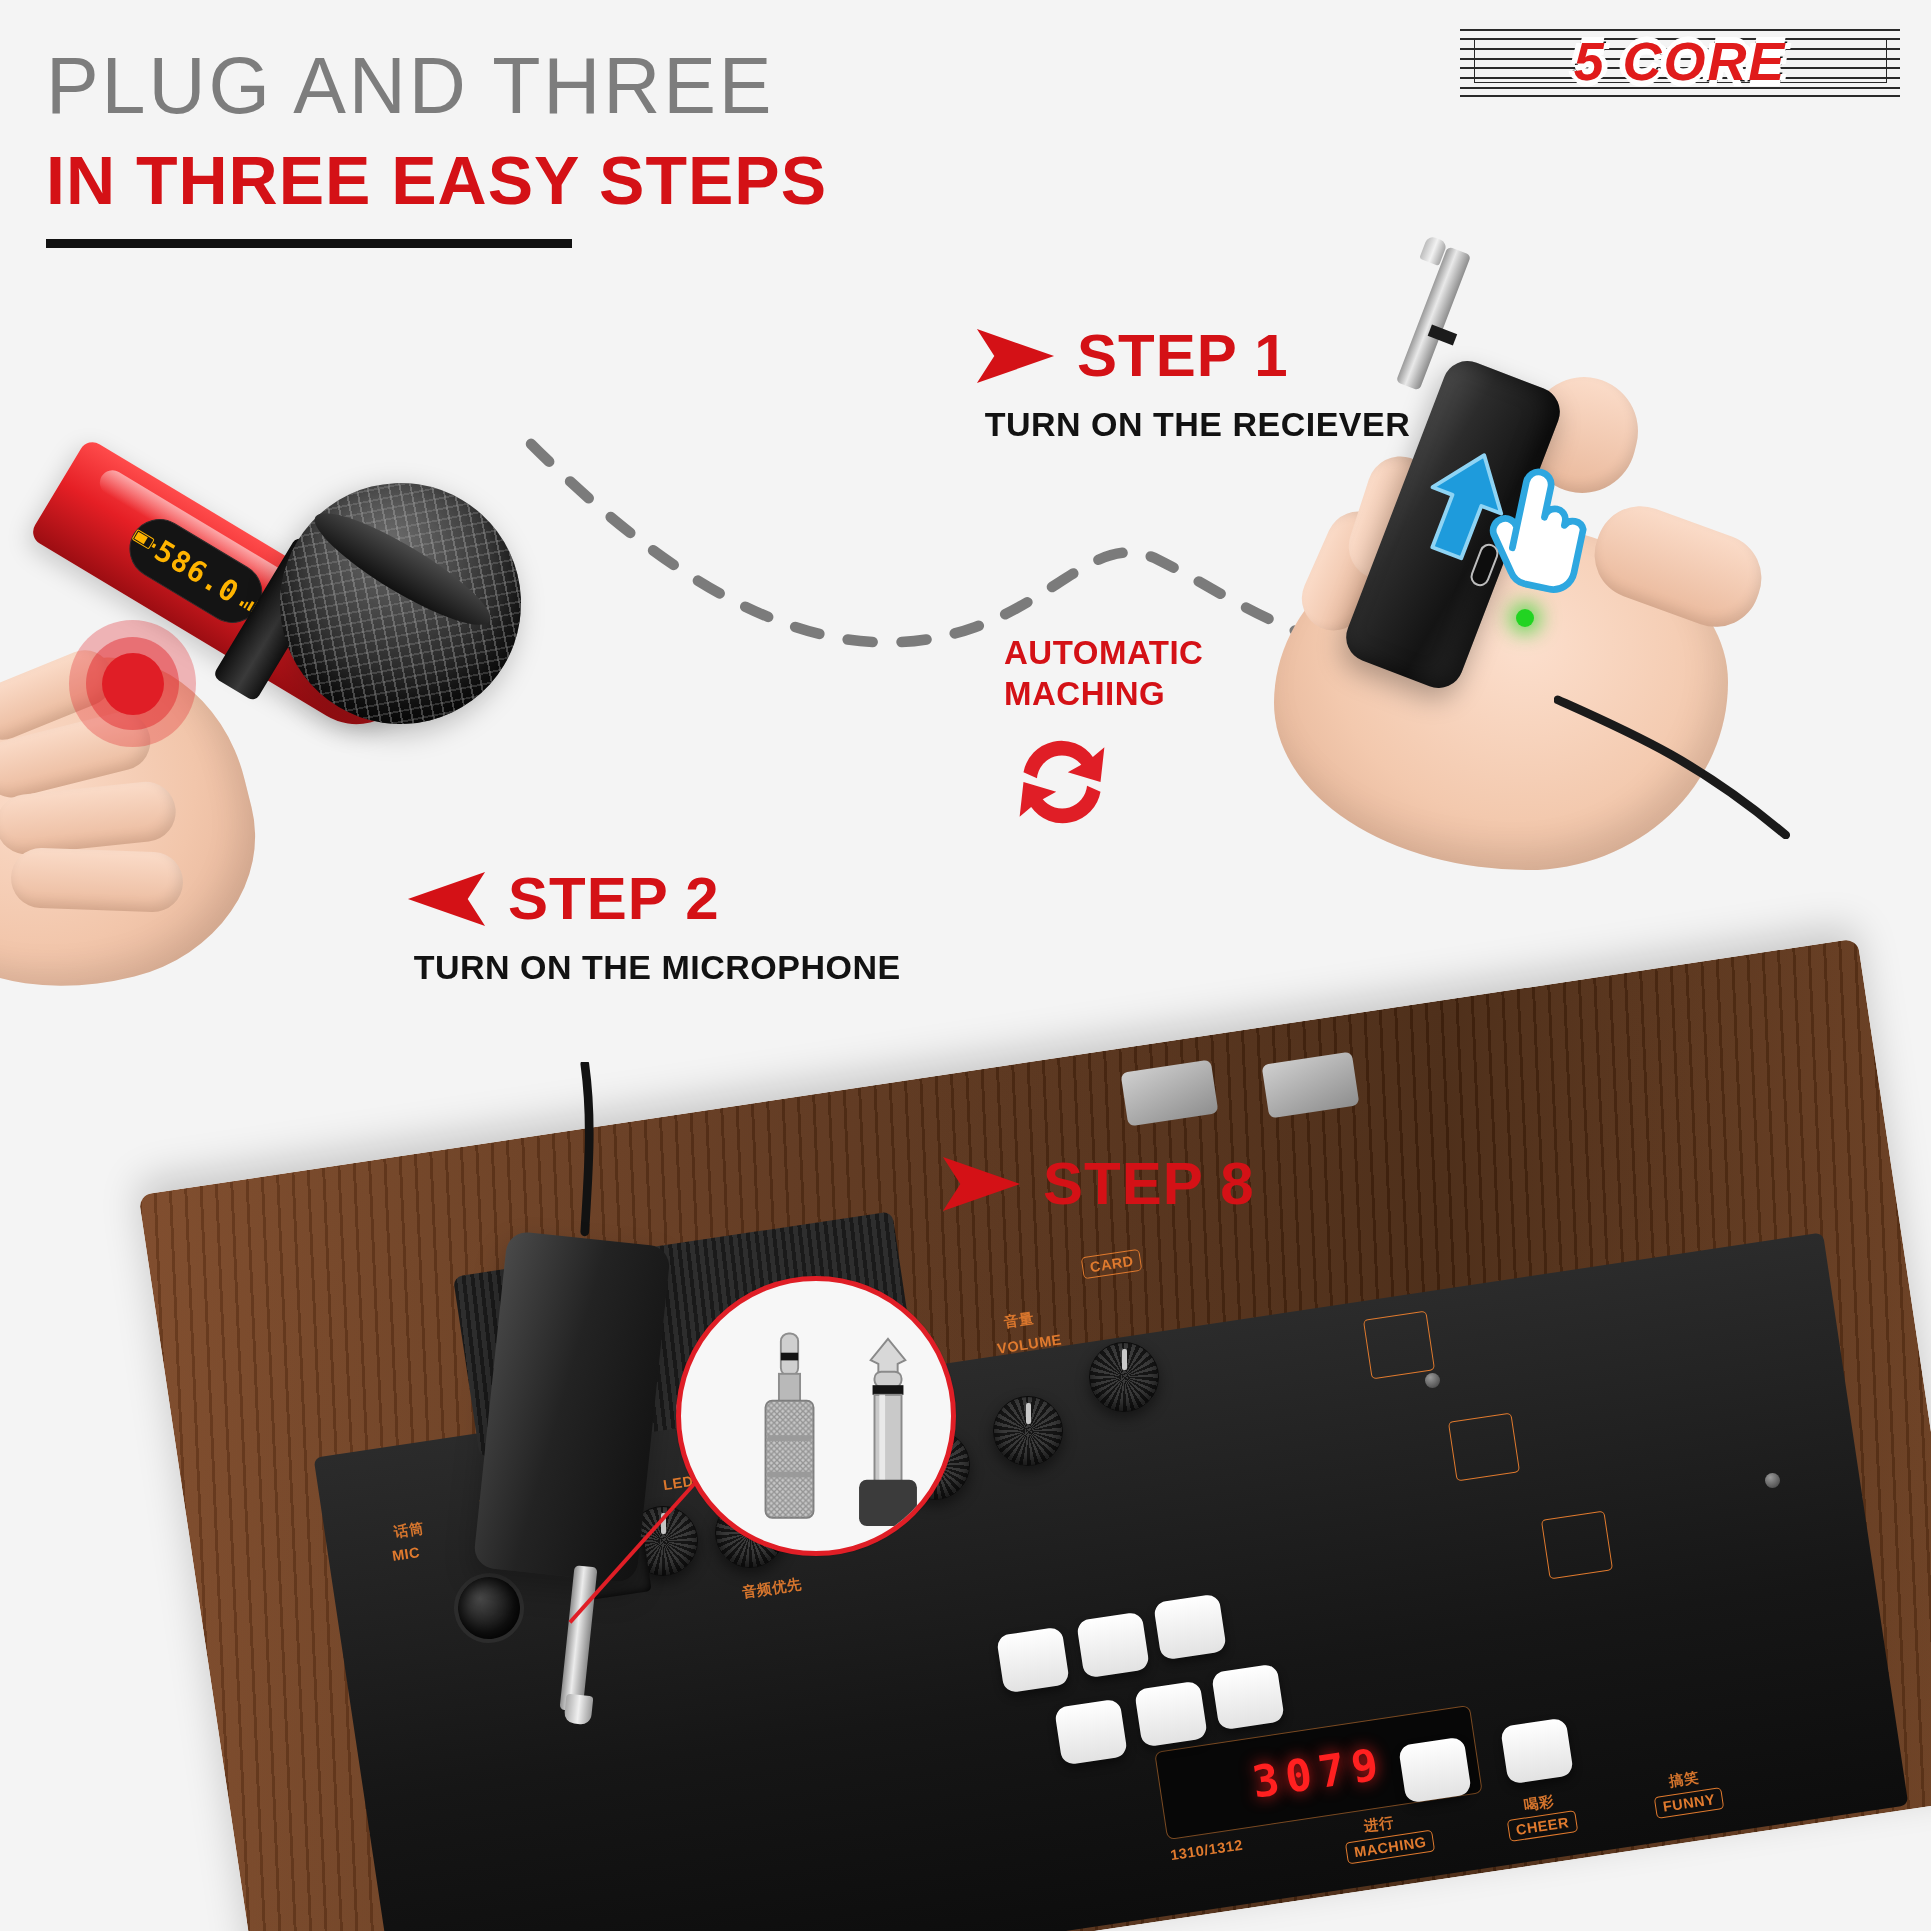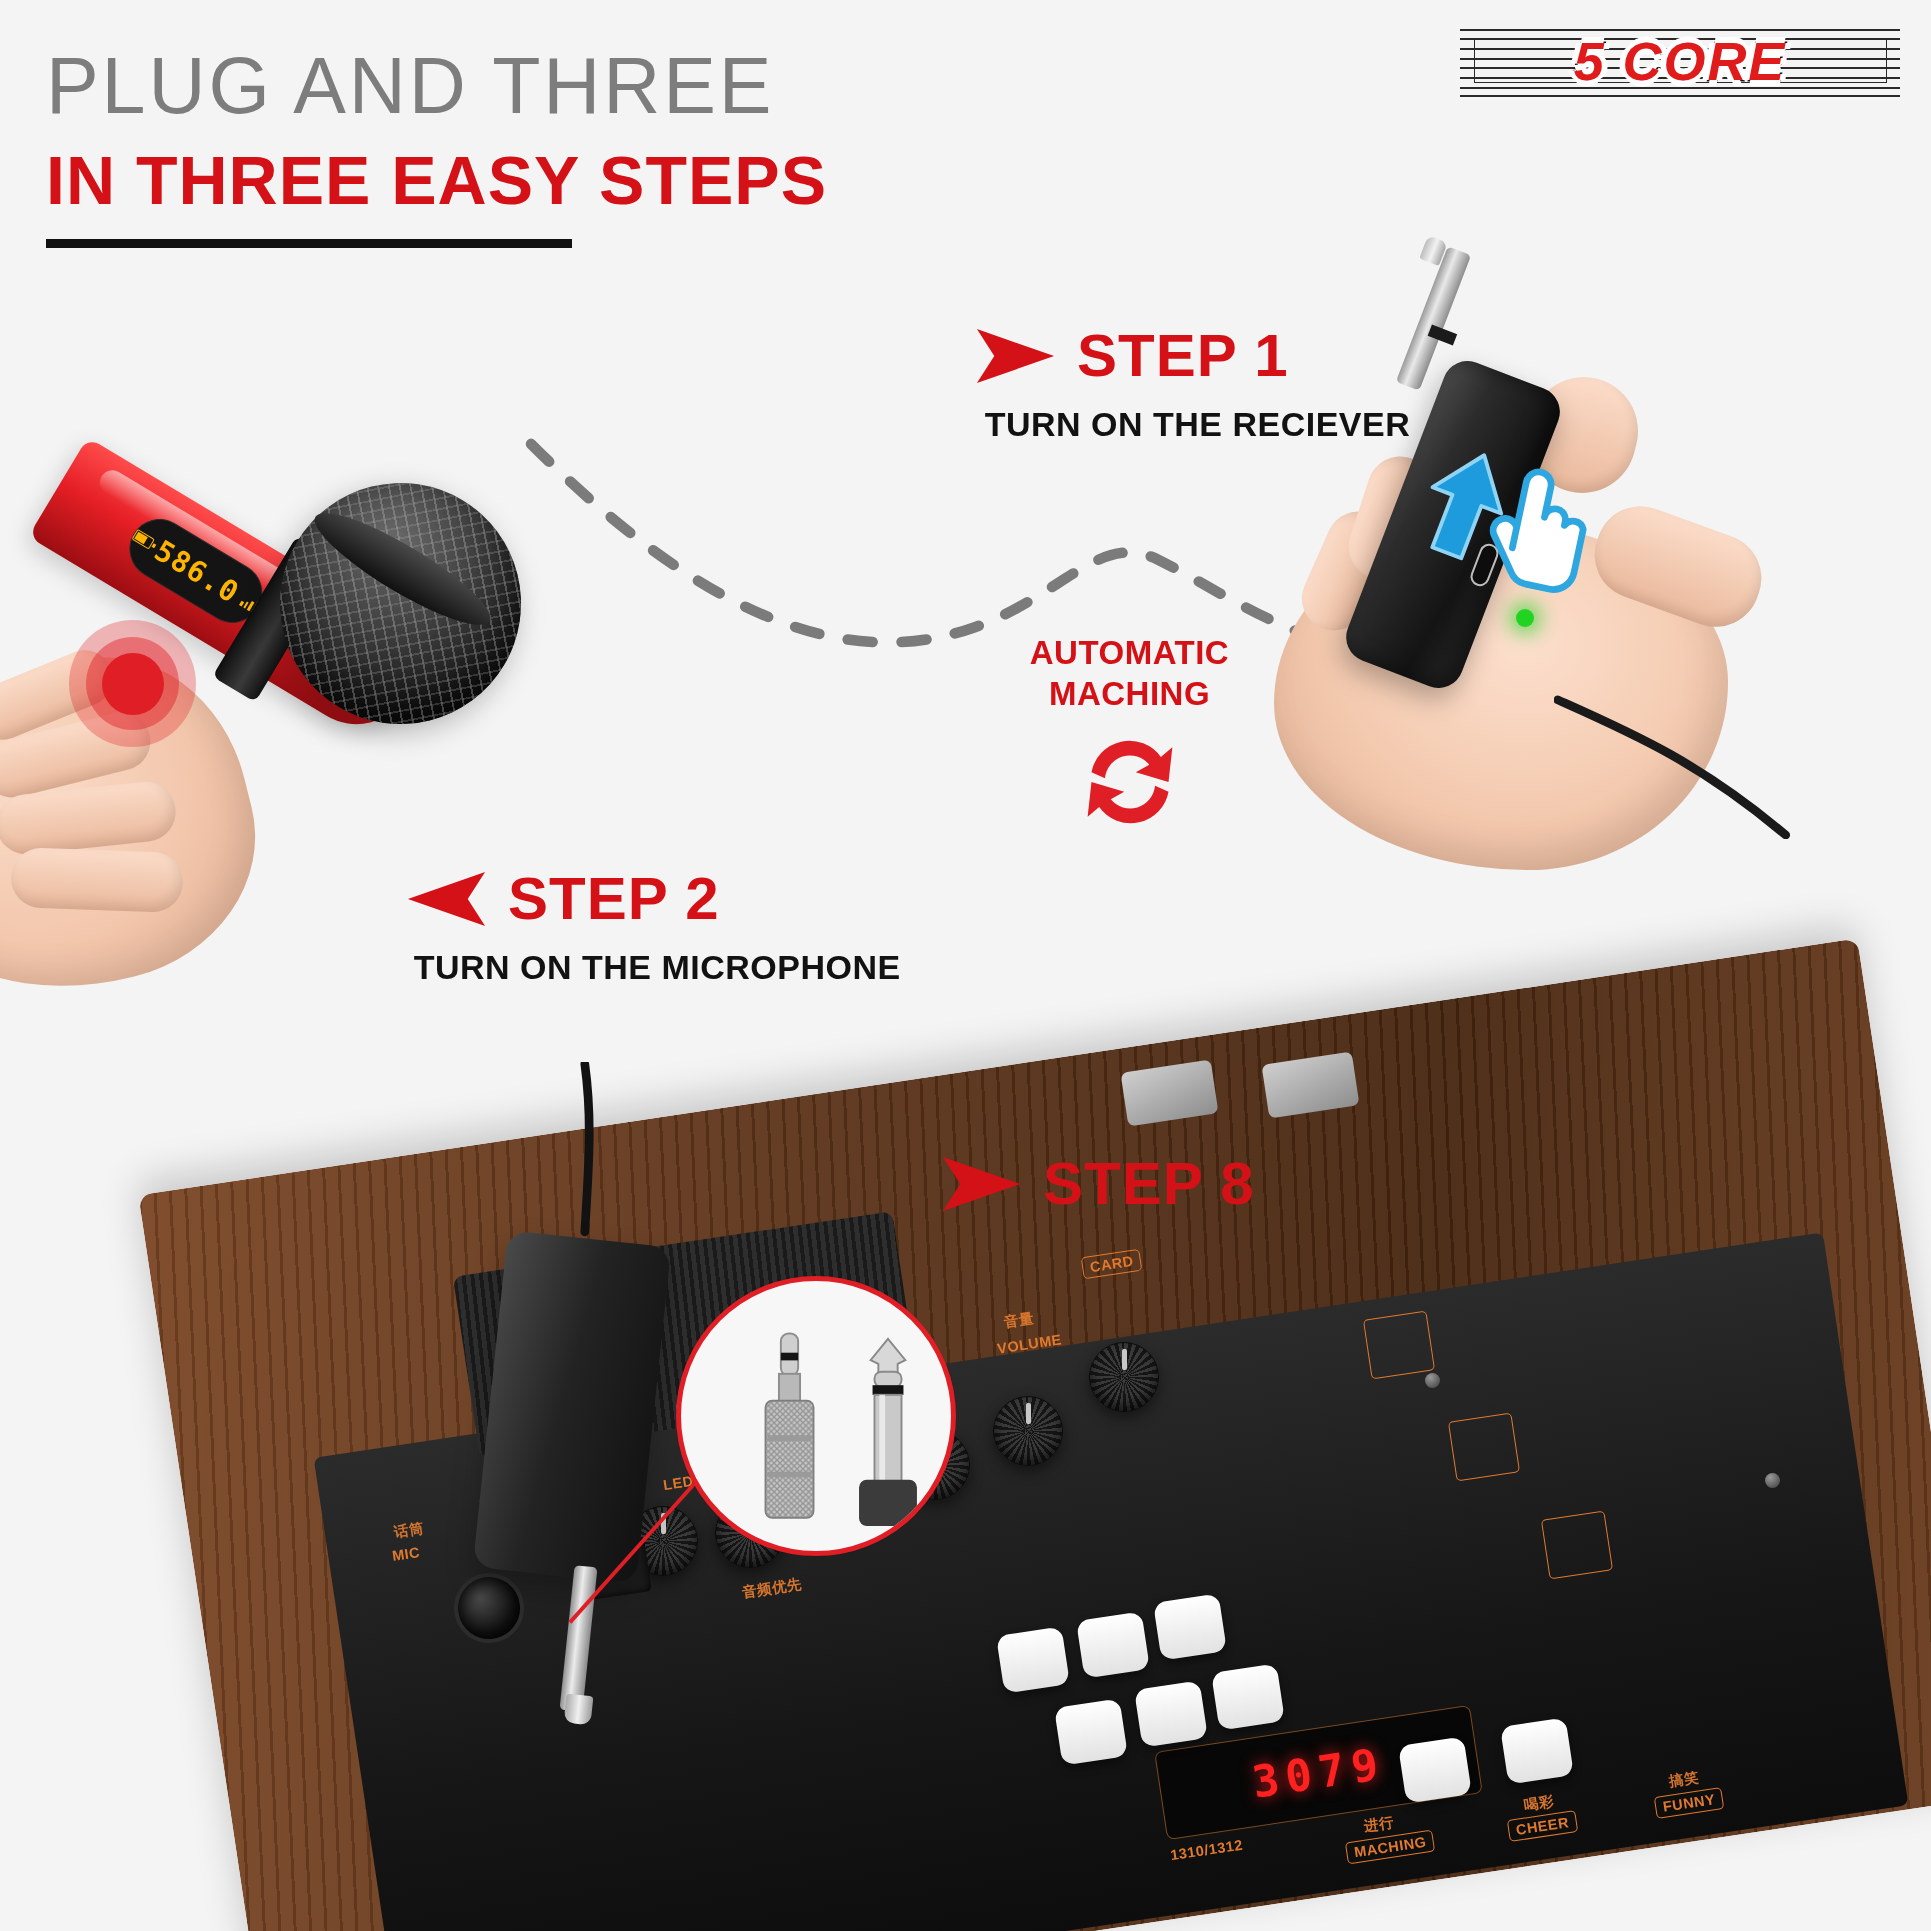--- a/index.html
+++ b/index.html
@@ -62,21 +62,21 @@
   .arrow-r, .arrow-l { width:81px; height:58px; flex:none; }
 
   #step1 { left:975px; top:321px; }
   #step1 .step-sub { margin-top:15.4px; margin-left:9.7px; }
   #step2 { left:406px; top:864px; }
   #step2 .step-sub { margin-top:15.4px; margin-left:7.7px; }
   #step3 { left:941px; top:1149px; }
   #step3 .step-sub { margin-top:15.4px; margin-left:9.7px; }
 
   
-  #pairing { position:absolute; left:1004px; top:632px; text-align:center; width:251px; }
+  #pairing { position:absolute; left:1004px; top:632px; width:251px; }
   #pairing .pl {
     font-size:33px; font-weight:bold; color:#d41116; letter-spacing:0.5px; line-height:1.25;
   }
   #pairing .sync { margin-top:15.4px; }
 
   
   #dashpath { position:absolute; left:521px; top:386px; width:1062px; height:328px; }
 
   
   #mic-photo { position:absolute; left:-39px; top:348px; width:695px; height:657px; }

